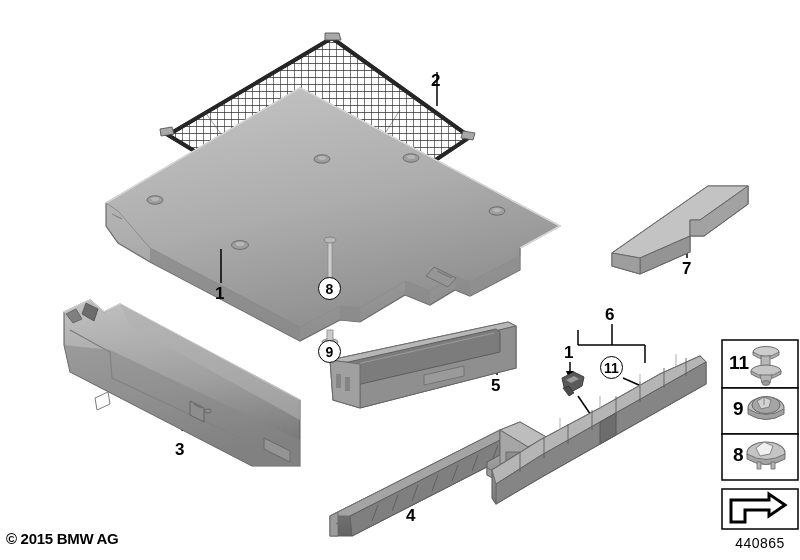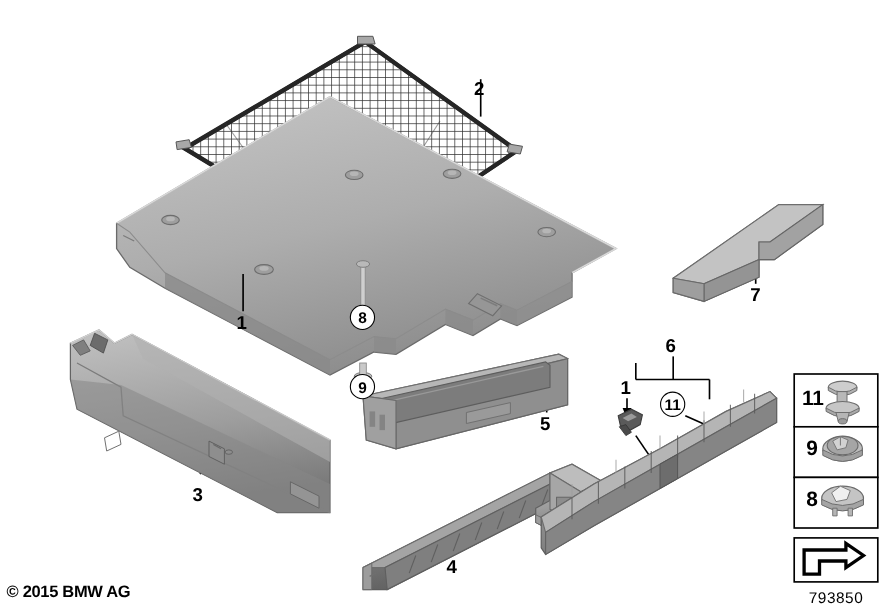--- a/index.html
+++ b/index.html
@@ -320,15 +320,15 @@
 
   <div class="circled" style="left:318px;top:277px;">8</div>
   <div class="circled" style="left:318px;top:340px;">9</div>
   <div class="circled" style="left:600px;top:356px;">11</div>
 
   <div class="legend-num" style="left:729px;top:352px;">11</div>
   <div class="legend-num" style="left:733px;top:398px;">9</div>
   <div class="legend-num" style="left:733px;top:444px;">8</div>
 
   <div id="copyright">© 2015 BMW AG</div>
-  <div id="diagram-number">793850</div>
+  <div id="diagram-number">440865</div>
 
 </div>
 
 </body></html>

